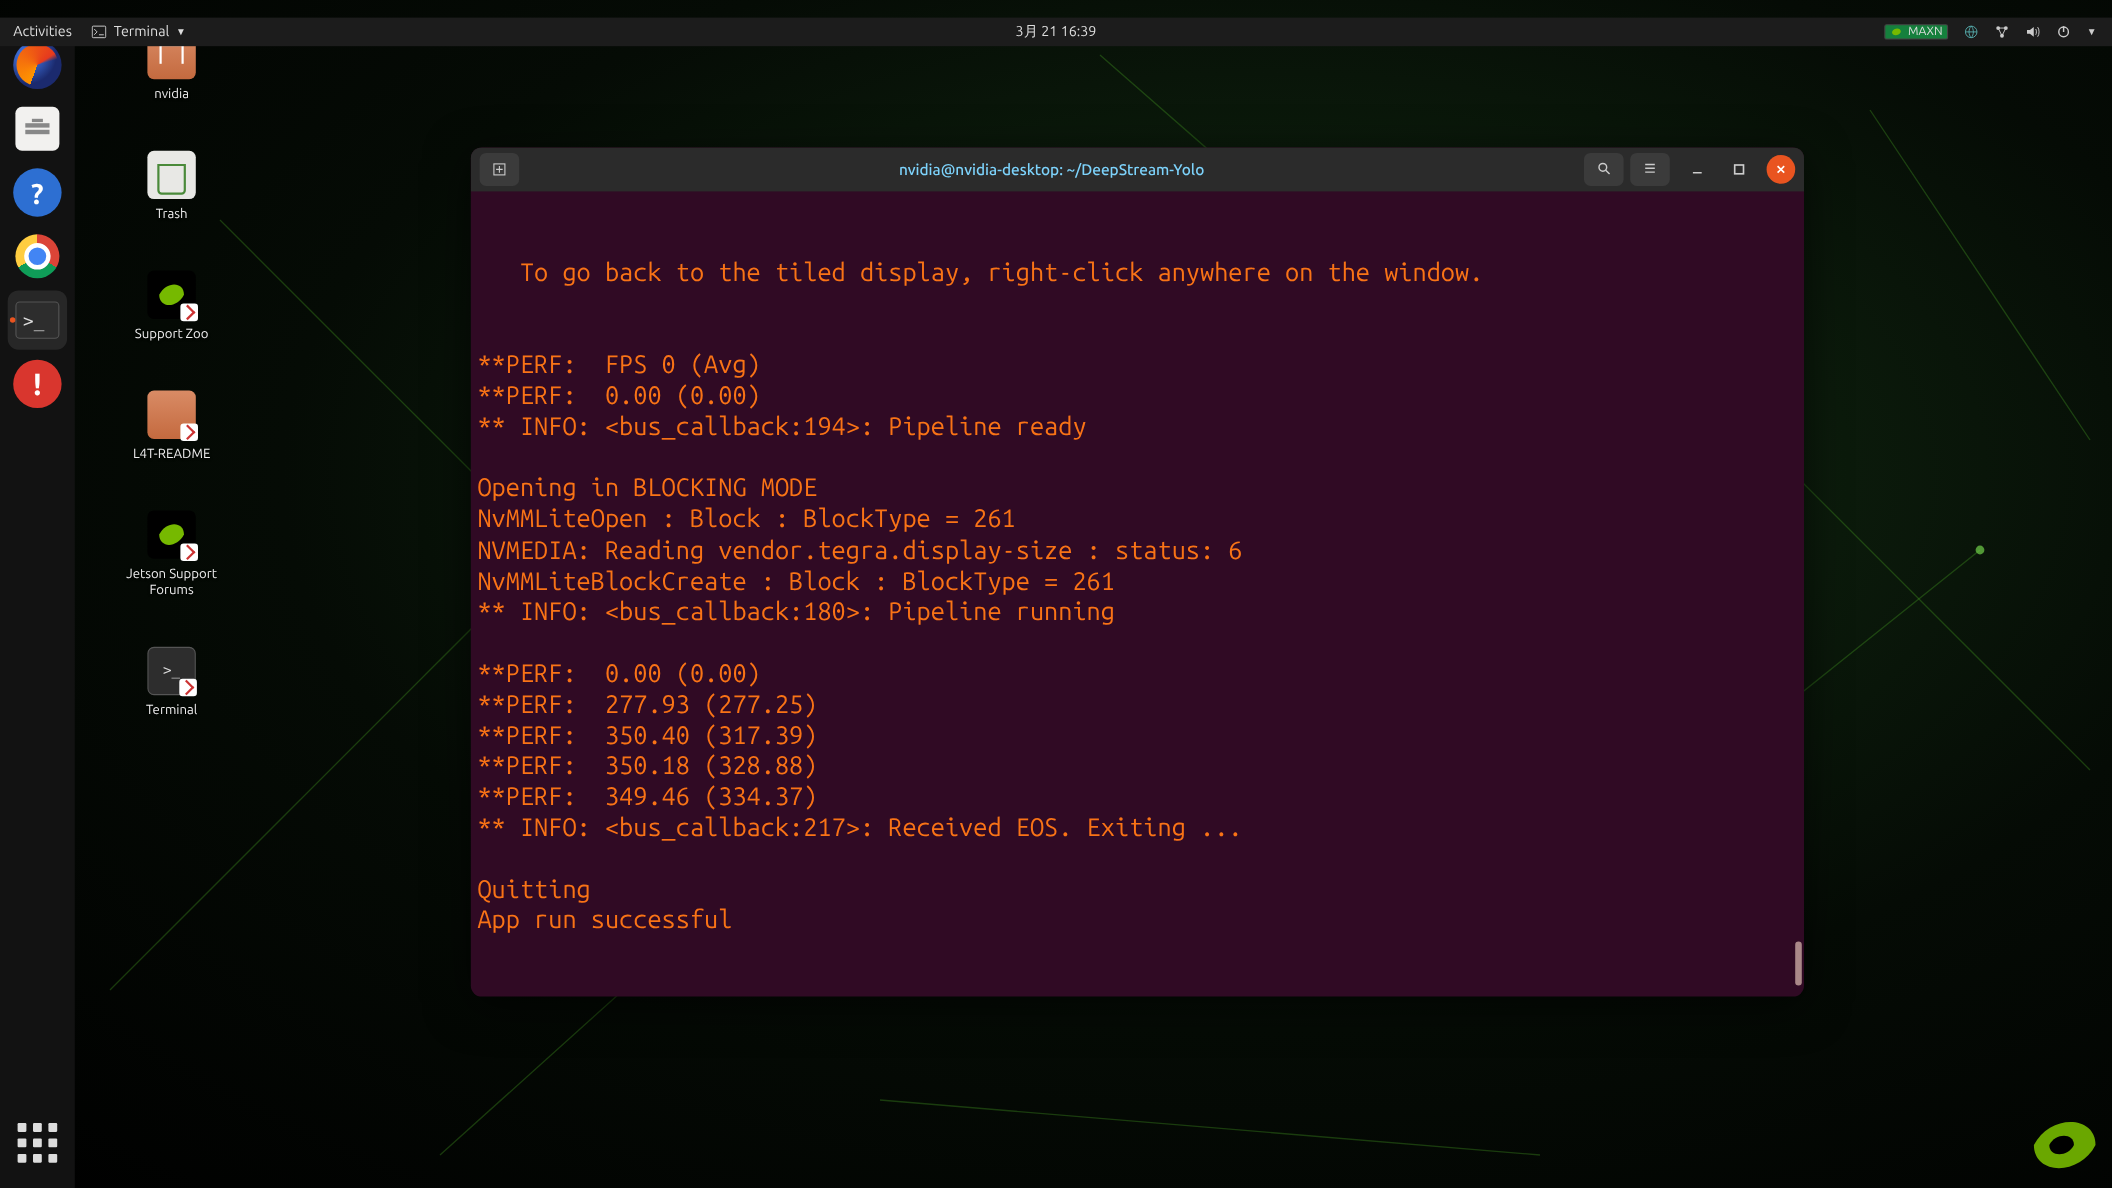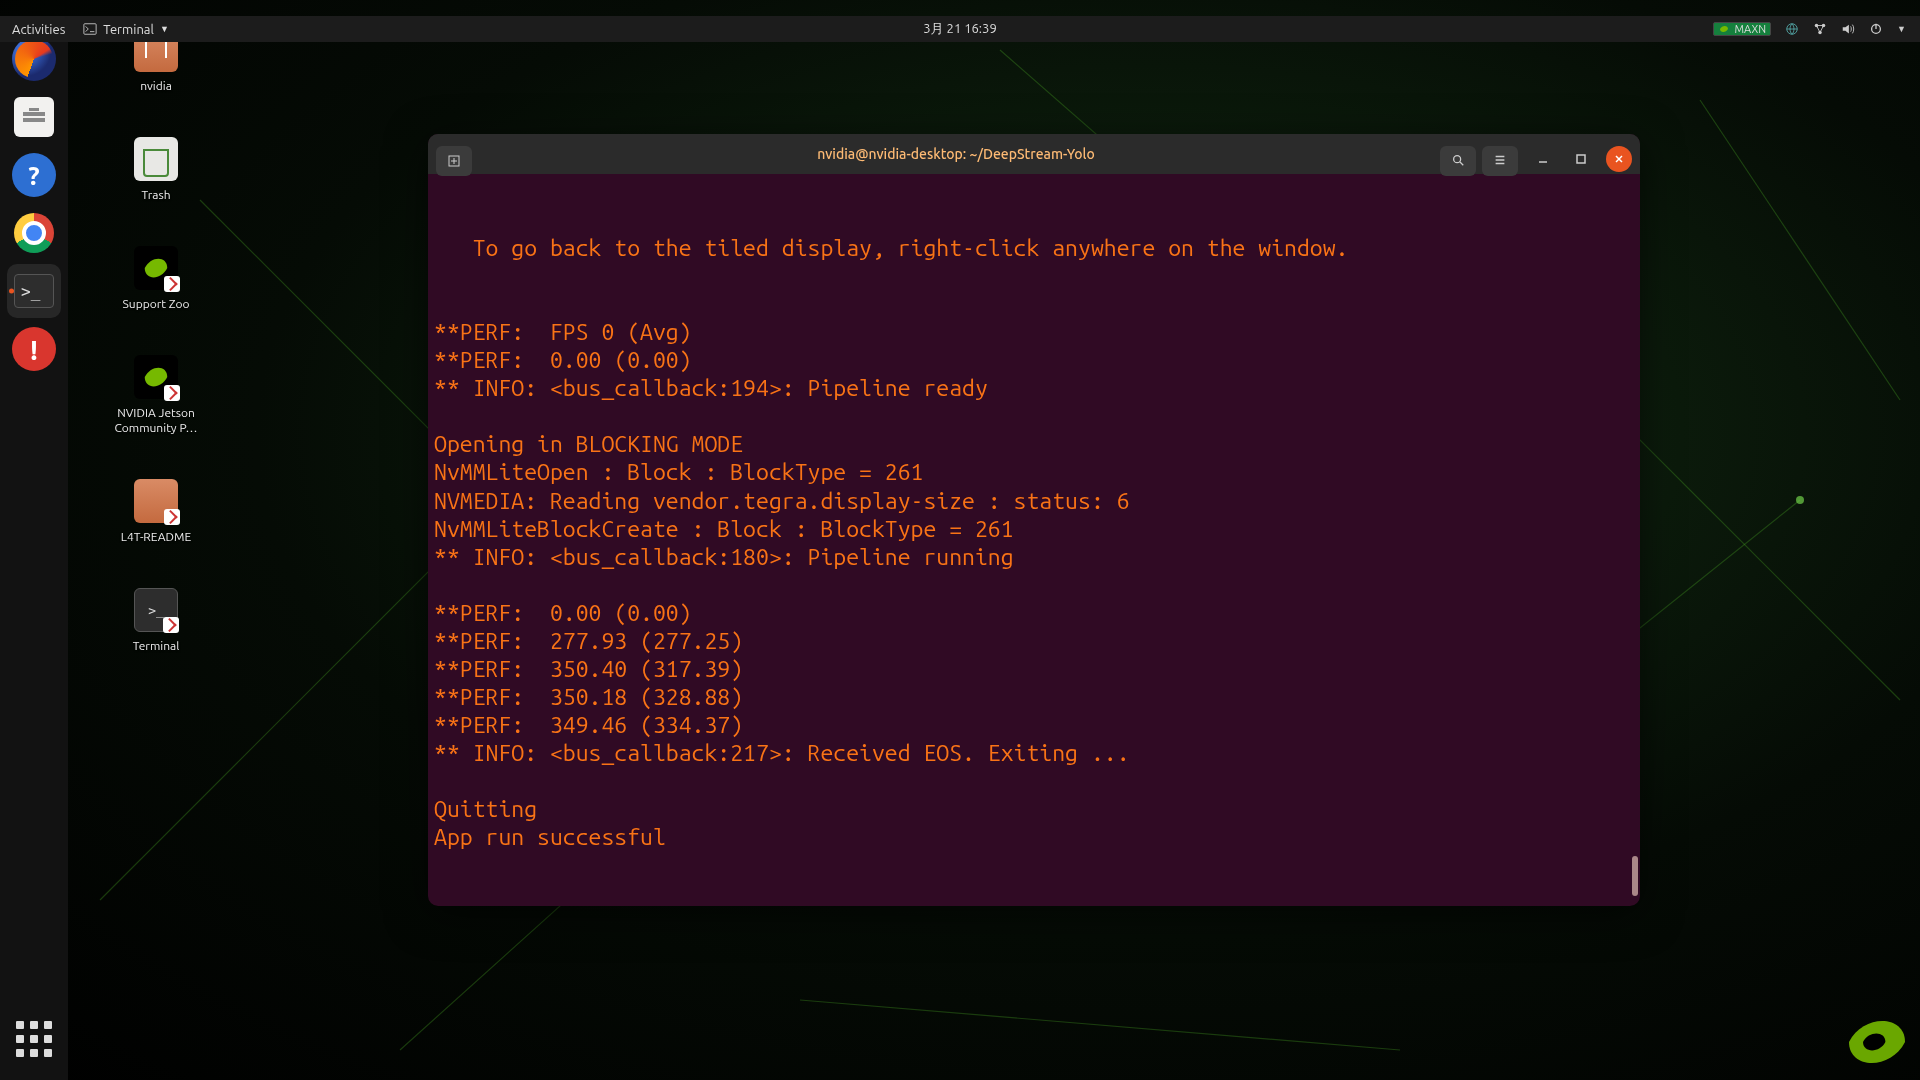--- a/index.html
+++ b/index.html
@@ -67,22 +67,22 @@
   .terminal-launch{background:#2d2d2d;border:1px solid #555;color:#ddd;font-family:monospace;font-size:13px;}
   .d-label{text-shadow:0 1px 2px #000; line-height:1.25;}
 
   
   .term-window {
     position:absolute; top:134px; left:428px; width:1212px; height:772px;
     background:#300a24; border-radius:10px; overflow:hidden; z-index:5;
     box-shadow: 0 8px 40px rgba(0,0,0,.6);
   }
   .term-titlebar {
-    height:40px; background:#2b2b2b; display:flex; padding:12px 8px; gap:6px;
-    color:#fdba74; font-size:14px;
+    height:40px; background:#2b2b2b; display:flex; align-items:center; padding:0 8px; gap:6px;
+    color:#7dd3fc; font-size:14px;
   }
   .tb-btn { width:36px; height:30px; border-radius:6px; background:#3b3b3b; display:flex; align-items:center; justify-content:center; color:#ccc;}
   .tb-title { flex:1; text-align:center; font-weight:500;}
   .win-ctrl { width:26px; height:26px; border-radius:50%; display:flex; align-items:center; justify-content:center; margin-left:6px;}
   .win-min,.win-max{ background:transparent; color:#ccc;}
   .win-close{ background:#e95420; color:#fff;}
   .win-ctrl svg{width:12px;height:12px;}
 
   .term-body {
     padding: 4px 6px 8px 6px;
@@ -229,34 +229,34 @@
     <div class="d-icon">
       <div class="d-img nvlogo">
         <svg viewBox="0 0 24 24">
           <path d="M3 12c5-10 18-10 18 0-5 10-18 10-18 0z" fill="#76b900"></path>
         </svg>
         <span class="link-badge"></span>
       </div>
       <div class="d-label" style="white-space: pre-line;">Support Zoo</div>
     </div>
     <div class="d-icon">
+      <div class="d-img folder-plain">
+        <span class="link-badge"></span>
+      </div>
+      <div class="d-label" style="white-space: pre-line;">L4T-README</div>
+    </div>
+    <div class="d-icon">
       <div class="d-img nvlogo">
         <svg viewBox="0 0 24 24">
           <path d="M3 12c5-10 18-10 18 0-5 10-18 10-18 0z" fill="#76b900"></path>
         </svg>
         <span class="link-badge"></span>
       </div>
-      <div class="d-label" style="white-space: pre-line;">NVIDIA Jetson
-Community P…</div>
-    </div>
-    <div class="d-icon">
-      <div class="d-img folder-plain">
-        <span class="link-badge"></span>
-      </div>
-      <div class="d-label" style="white-space: pre-line;">L4T-README</div>
+      <div class="d-label" style="white-space: pre-line;">Jetson Support
+Forums</div>
     </div>
     <div class="d-icon">
       <div class="d-img terminal-launch">&gt;_<span class="link-badge"></span></div>
       <div class="d-label" style="white-space: pre-line;">Terminal</div>
     </div>
   </div>
 
 <div class="term-window">
   <div class="term-titlebar">
     <div class="tb-btn">

